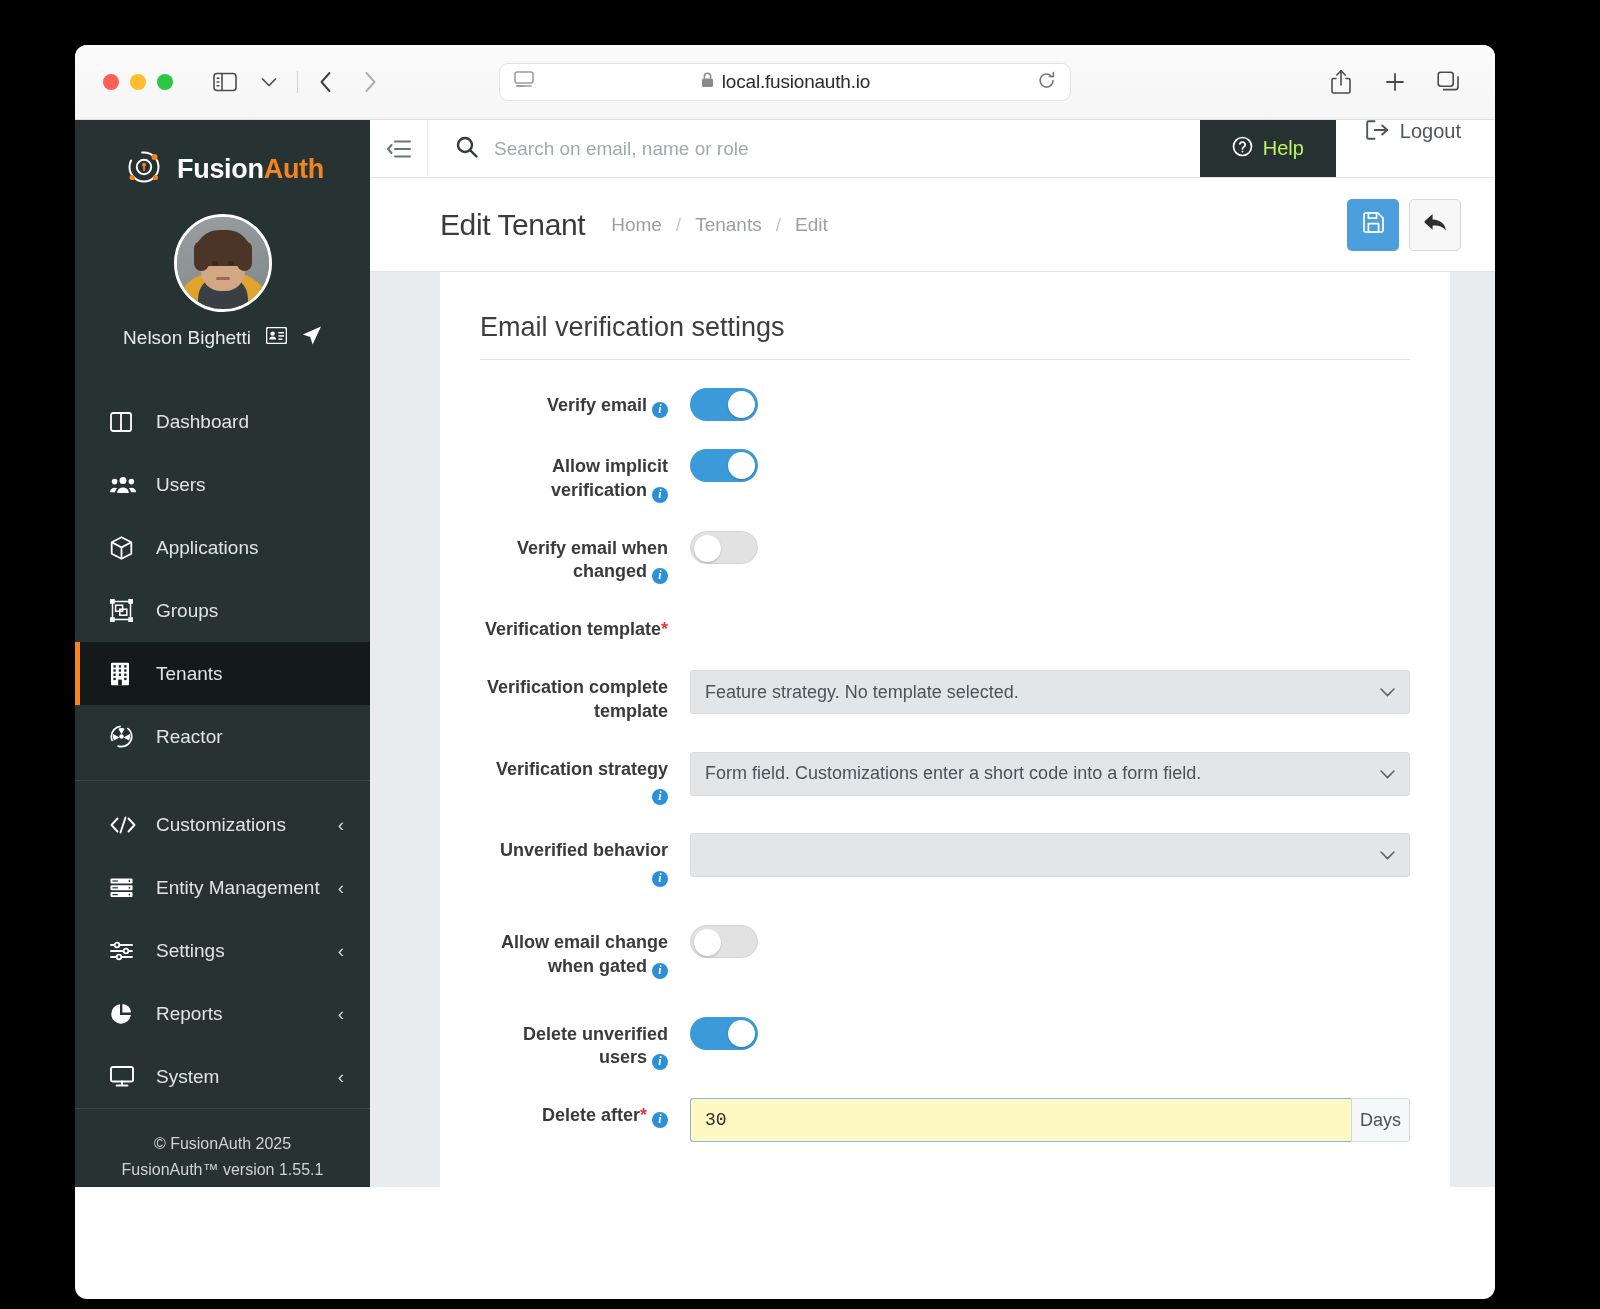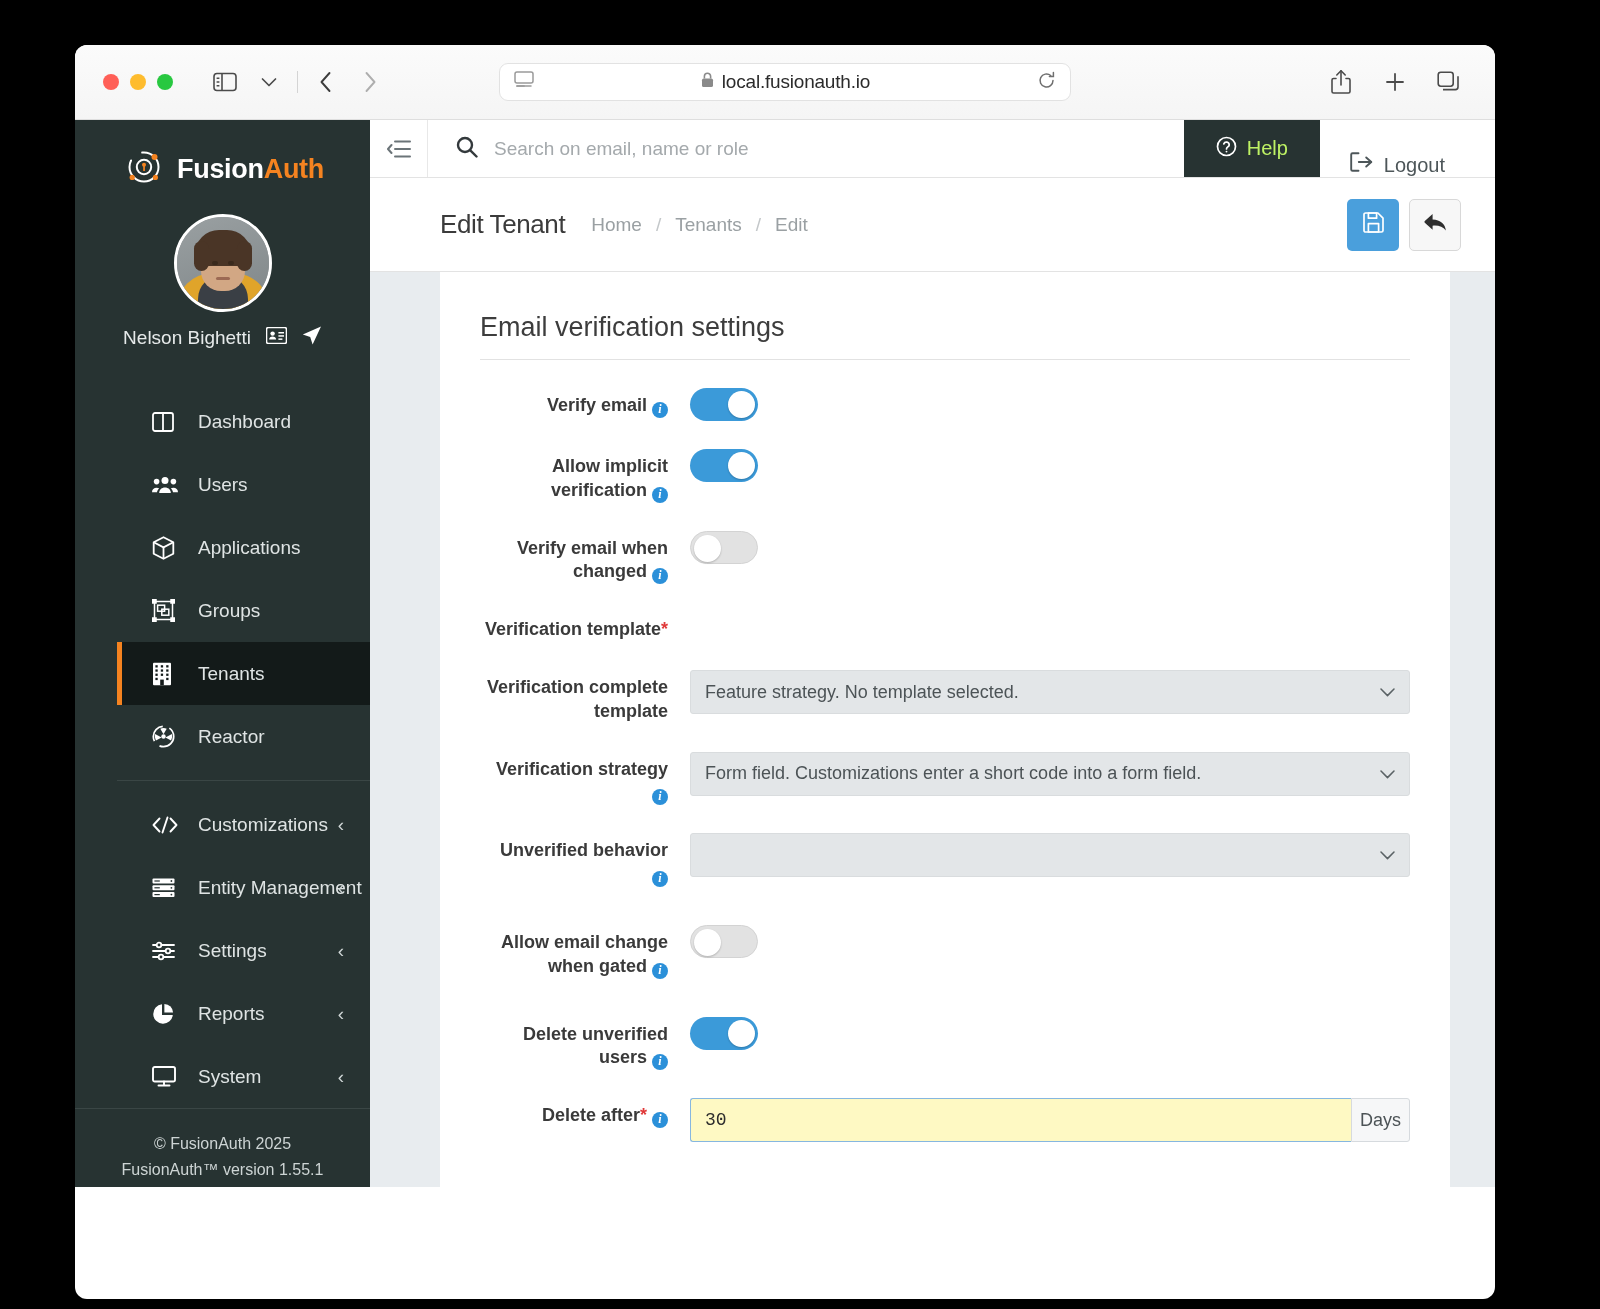--- a/index.html
+++ b/index.html
@@ -119,21 +119,21 @@
   #avatar .eye-l { position: absolute; top: 44px; left: 35px; width: 6px; height: 4px; background: #3a2a1d; border-radius: 3px; }
   #avatar .eye-r { position: absolute; top: 44px; right: 35px; width: 6px; height: 4px; background: #3a2a1d; border-radius: 3px; }
   #avatar .mouth { position: absolute; top: 60px; left: 50%; transform: translateX(-50%); width: 14px; height: 3px; background: #9c6a54; border-radius: 3px; }
 
   #user-row {
     display: flex; align-items: center; justify-content: center; gap: 15px;
     font-size: 19px; color: #e6eaea;
   }
   #sidebar-divider { height: 1px; background: #3a4645; }
 
-  #nav { padding: 14px 0 0 0; margin-left: 42px; }
+  #nav { padding: 14px 0 0 0; }
   .nav-item {
     display: flex; align-items: center;
     height: 63px;
     padding-left: 30px;
     font-size: 19px;
     color: #dfe4e4;
     border-left: 5px solid transparent;
     position: relative;
   }
   .nav-item .nav-icon {
@@ -178,32 +178,32 @@
     font-size: 19px; font-family: inherit; color: #303030;
     width: 100%;
   }
   #search-input::placeholder { color: #a4a9ac; }
   #help-btn {
     background: #273332; color: #bef264;
     display: flex; align-items: center; gap: 10px;
     padding: 0 32px; font-size: 20px;
   }
   #logout-btn {
-    color: #4d5659; display: flex; align-items: flex-end; gap: 11px;
-    padding: 0 50px 0 30px; font-size: 20px;
+    color: #4d5659; display: flex; align-items: flex-start; gap: 11px;
+    padding: 0 34px 0 30px; font-size: 20px;
   }
 
   #pagehead {
     height: 94px;
     background: #ffffff;
     border-bottom: 1px solid #e3e3e3;
     display: flex; align-items: center;
     padding: 0 34px 0 70px;
   }
-  #page-title { font-size: 26px; color: #3b3b3b; font-weight: 400; letter-spacing: -0.4px; }
+  #page-title { font-size: 30px; color: #3b3b3b; font-weight: 400; letter-spacing: -0.4px; }
   #breadcrumb { display: flex; align-items: center; gap: 14px; margin-left: 26px; font-size: 19px; color: #9aa0a3; }
   #breadcrumb .sep { color: #c3c7c9; }
   #head-actions { margin-left: auto; display: flex; gap: 10px; }
   .head-btn {
     width: 52px; height: 52px; border-radius: 5px;
     display: flex; align-items: center; justify-content: center;
   }
   #save-btn { background: #4a9fdc; color: #ffffff; }
   #cancel-btn { background: #f7f7f7; border: 1px solid #d8d8d8; color: #2f2f2f; }
 

